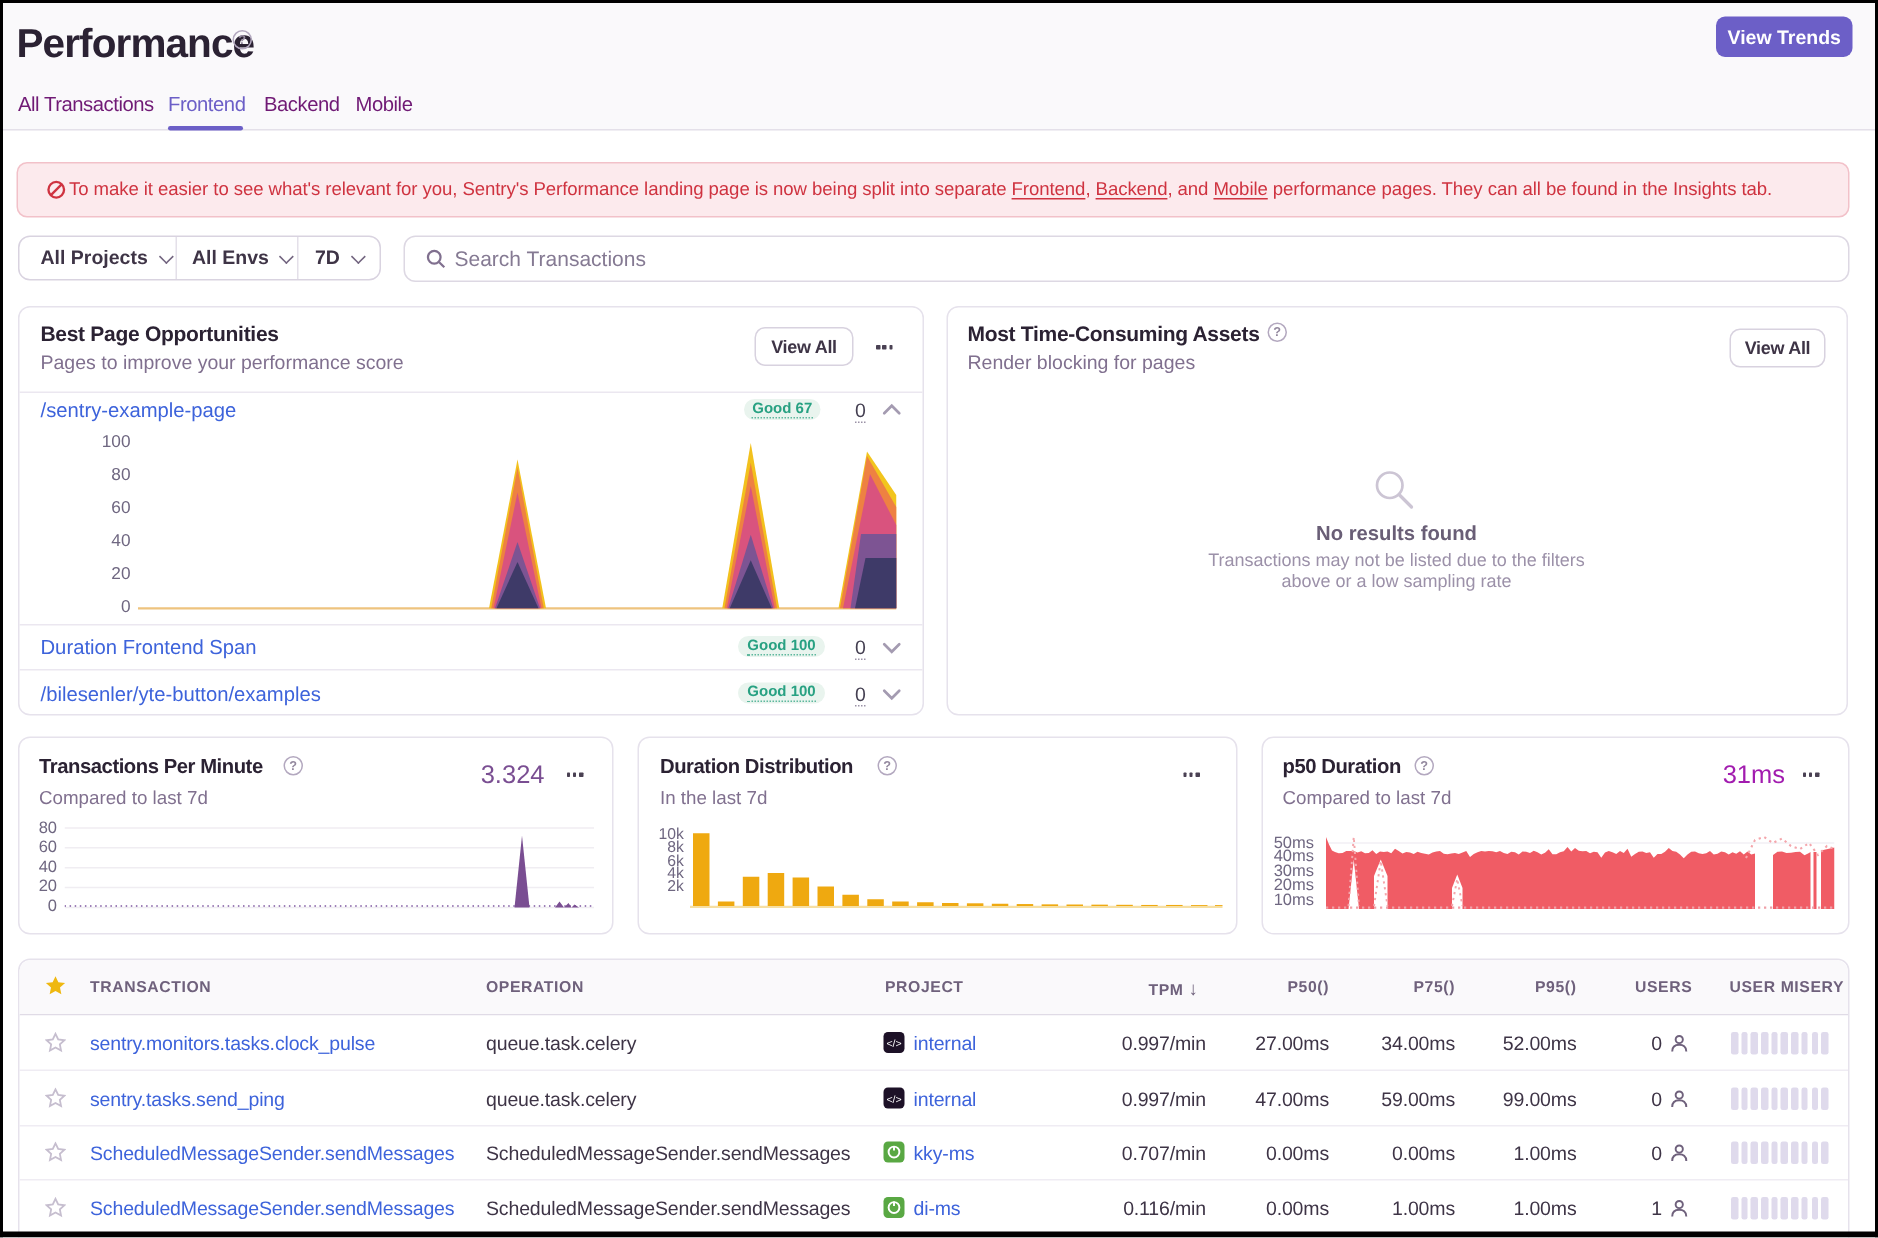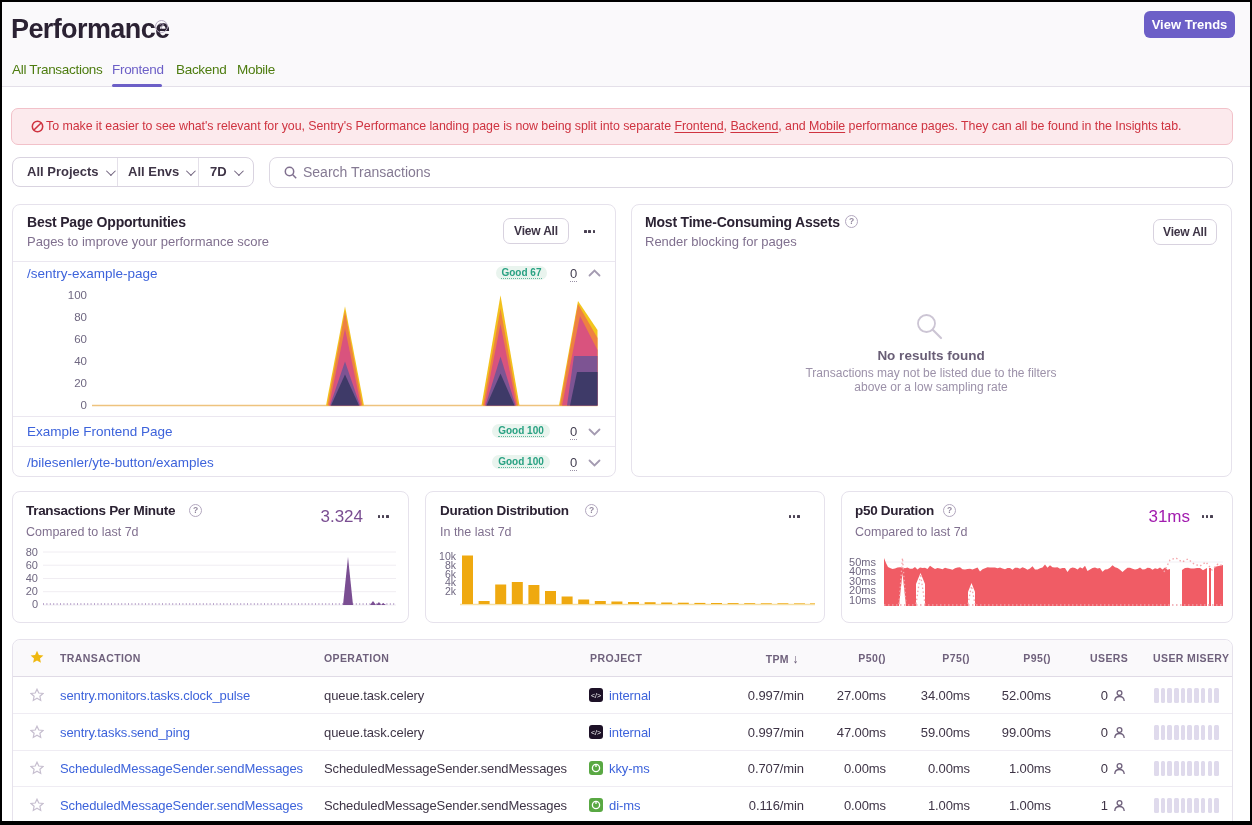--- a/index.html
+++ b/index.html
@@ -4,21 +4,21 @@
 <style>
 * { margin:0; padding:0; box-sizing:border-box; }
 html,body { width:1252px; height:825px; }
 body { position:relative; background:#fff; font-family:"Liberation Sans",sans-serif; overflow:hidden; }
 .abs { position:absolute; }
 .frame { position:absolute; background:#000; z-index:50; }
 .hdr { position:absolute; left:2px; top:2px; width:1248px; height:85px; background:#FAF9FB; border-bottom:1px solid #E4E0E9; }
 .h1 { position:absolute; left:11px; top:14px; font-size:27px; font-weight:bold; color:#2B2233; letter-spacing:-0.6px; }
 .qicon { position:absolute; width:13px; height:13px; border:1.3px solid #B3A8BF; border-radius:50%; color:#94899F; font-size:8.5px; font-weight:bold; text-align:center; line-height:10.5px; }
 .btn-purple { position:absolute; left:1144px; top:11px; width:91px; height:27px; background:#6C5FC7; border-radius:6px; color:#fff; font-size:13px; font-weight:bold; text-align:center; line-height:27px; }
-.tab { position:absolute; top:62px; font-size:13.5px; letter-spacing:-0.3px; color:#4d7c0f; }
+.tab { position:absolute; top:62px; font-size:13.5px; letter-spacing:-0.3px; color:#701a75; }
 .tabline { position:absolute; left:112px; top:84px; width:50px; height:3px; background:#6C5FC7; border-radius:2px; }
 .alert { position:absolute; left:11px; top:108px; width:1222px; height:37px; background:#FCEAED; border:1px solid #F2C1C9; border-radius:7px; }
 .alert-text { position:absolute; left:46px; top:0; height:35px; line-height:35px; font-size:12.4px; letter-spacing:-0.05px; color:#CF3340; white-space:nowrap; }
 .alert-text u { text-underline-offset:2px; }
 .fbar { position:absolute; left:12px; top:157px; width:242px; height:30px; border:1px solid #D9D3E0; border-radius:8px; background:#fff; }
 .fbtn { position:absolute; top:158px; height:28px; line-height:28px; font-size:13px; font-weight:bold; color:#3E3446; }
 .fsep { position:absolute; top:158px; width:1px; height:28px; background:#E4E0E9; }
 .chev { display:inline-block; width:7px; height:7px; border-right:1.8px solid #71637E; border-bottom:1.8px solid #71637E; transform:rotate(45deg) translateY(-2px); margin-left:7px; }
 .search { position:absolute; left:269px; top:157px; width:964px; height:31px; border:1px solid #DDD8E3; border-radius:8px; background:#fff; }
 .panel { position:absolute; background:#fff; border:1px solid #E6E2EC; border-radius:8px; }
@@ -116,21 +116,21 @@
   <polygon points="393.5,115.5 408.5,66.5 423.5,115.5" fill="#7D5493"></polygon>
   <polygon points="394.5,115.5 408.5,83.5 422.5,115.5" fill="#3E3A68"></polygon>
 
   <polygon points="467,115.5 486,11 505.5,40 505.5,115.5" fill="#F2C51D"></polygon>
   <polygon points="468,115.5 486,14 505.5,48 505.5,115.5" fill="#EE8142"></polygon>
   <polygon points="470,115.5 488,26 505.5,60 505.5,115.5" fill="#D9537E"></polygon>
   <polygon points="475,115.5 482,66 505.5,66 505.5,115.5" fill="#7D5493"></polygon>
   <polygon points="478,115.5 485,82 505.5,82 505.5,115.5" fill="#3E3A68"></polygon>
 </svg>
 <div class="divline" style="left:13px; top:416px; width:602px;"></div>
-<div class="rowlink" style="left:27px; top:424px;">Example Frontend Page</div>
+<div class="rowlink" style="left:27px; top:424px;">Duration Frontend Span</div>
 <div class="pill" style="left:492px; top:424px; width:58px;"><span>Good 100</span></div>
 <div class="zero" style="left:570px; top:424px;"><span>0</span></div>
 <svg class="abs" style="left:588px; top:428px;" width="13" height="8" viewBox="0 0 13 8">
     <path d="M1.5 1.5 L6.5 6.5 L11.5 1.5" fill="none" stroke="#A49BB1" stroke-width="1.8" stroke-linecap="round"></path>
   </svg>
 <div class="divline" style="left:13px; top:446px; width:602px;"></div>
 <div class="rowlink" style="left:27px; top:455px;">/bilesenler/yte-button/examples</div>
 <div class="pill" style="left:492px; top:455px; width:58px;"><span>Good 100</span></div>
 <div class="zero" style="left:570px; top:455px;"><span>0</span></div>
 <svg class="abs" style="left:588px; top:459px;" width="13" height="8" viewBox="0 0 13 8">

